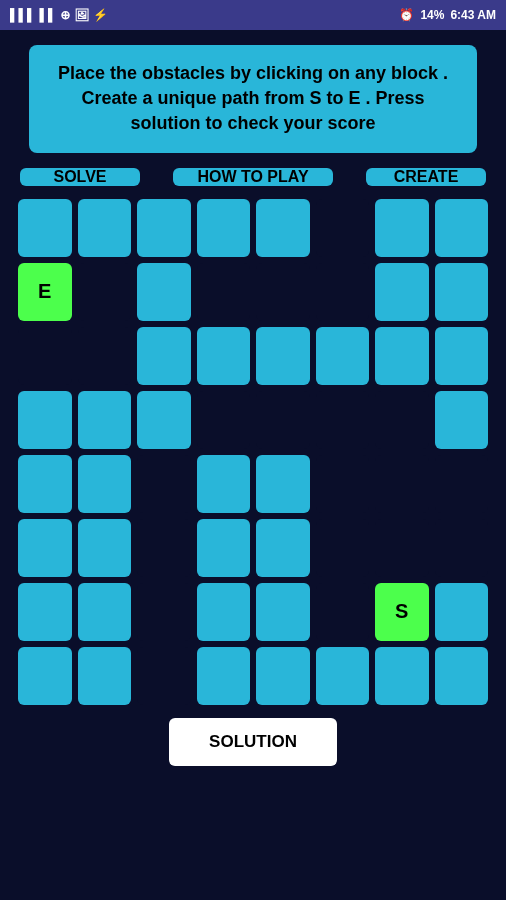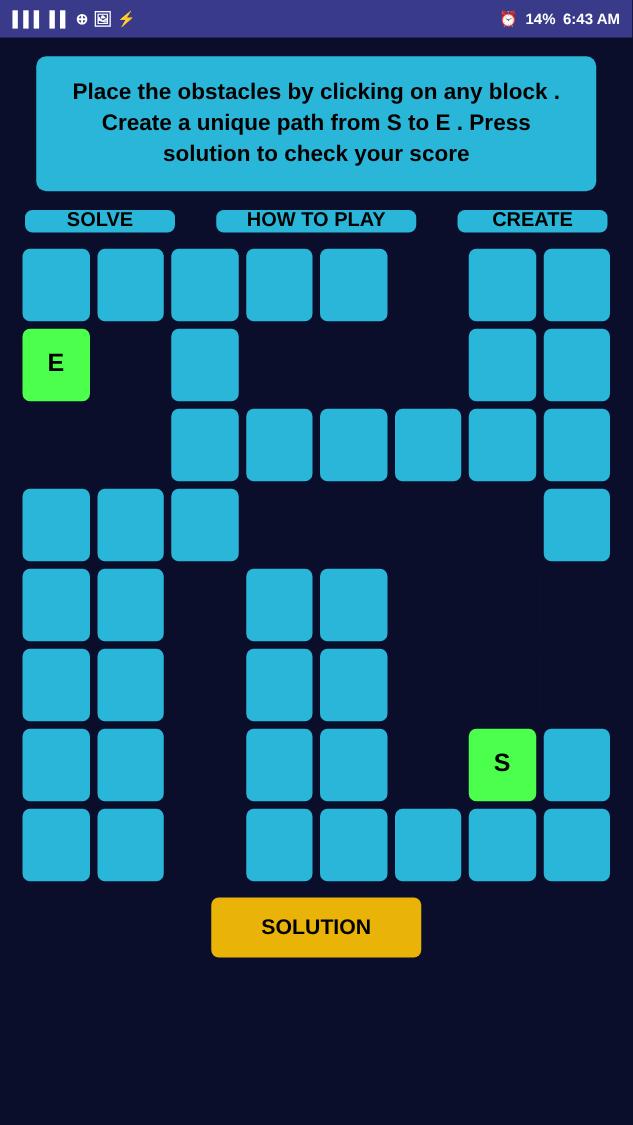--- a/index.html
+++ b/index.html
@@ -110,21 +110,21 @@
       color: black;
     }
 
     
     .solution-row {
       display: flex;
       justify-content: center;
       margin: 10px 0;
     }
     .btn-solution {
-      background: #eab308;
+      background: #ffffff;
       color: black;
       border: none;
       border-radius: 6px;
       padding: 14px 40px;
       font-size: 17px;
       font-weight: bold;
       cursor: pointer;
     }
   </style>
 </head>

